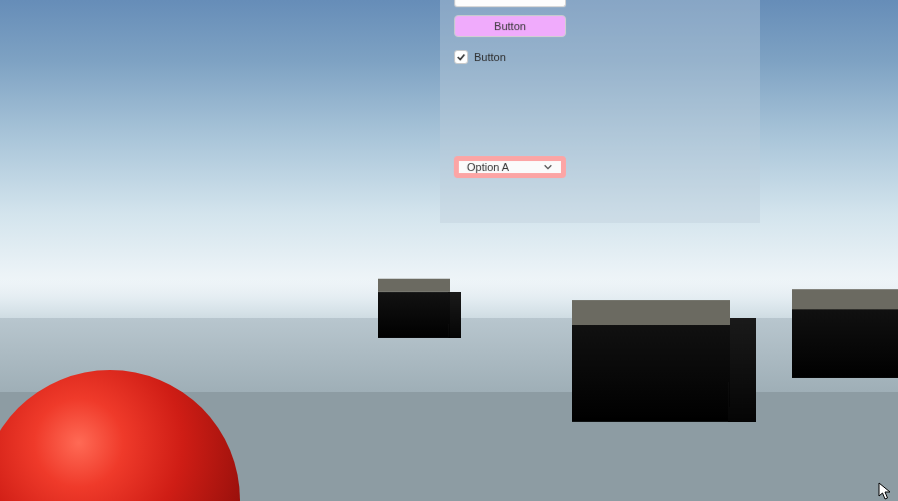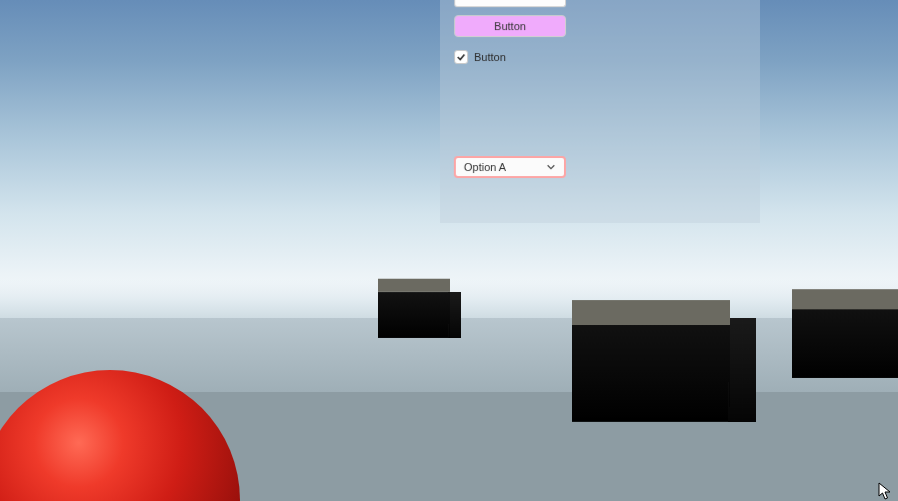--- a/index.html
+++ b/index.html
@@ -55,21 +55,21 @@
          transform:perspective(1200px) rotateX(1deg);padding:0;}
   .panel *{box-sizing:border-box;}
   .field{position:absolute;left:14px;width:112px;height:16px;background:#fdfdfd;border-radius:3px;border:1px solid #d0d0d0;}
   .field.f1{top:-1px;height:10px;border-top:none;border-radius:0 0 3px 3px;}
   .btn{position:absolute;left:14px;top:17px;width:112px;height:22px;background:#f0abfc;border:1px solid #cfcfcf;border-radius:4px;
        font-size:11px;color:#333;text-align:center;line-height:20px;cursor:pointer;}
   .toggle-row{position:absolute;left:14px;top:52px;display:flex;align-items:center;gap:6px;}
   .chk{width:14px;height:14px;border-radius:3px;background:#fff;border:1px solid #c8c8c8;display:flex;align-items:center;justify-content:center;}
   .chk svg{width:10px;height:10px;}
   .tlabel{font-size:11px;color:#2a2a2a;}
-  .dropdown{position:absolute;left:14px;top:158px;width:112px;height:22px;background:#fbfbfb;border:2px solid #fca5a5;border-radius:4px;
+  .dropdown{position:absolute;left:14px;top:158px;width:112px;height:22px;background:#fbfbfb;border:5px solid #fca5a5;border-radius:4px;
             font-size:11px;color:#333;line-height:20px;padding:6px 8px;cursor:pointer;display:flex;align-items:center;justify-content:space-between;}
   .chevron{width:10px;height:10px;}
 
   .cursor{position:absolute;left:878px;top:482px;width:16px;height:18px;pointer-events:none;}
 </style>
 </head>
 <body>
 <div class="viewport">
 
   <div class="sky"></div>

